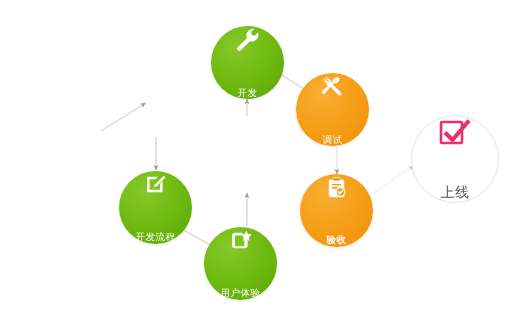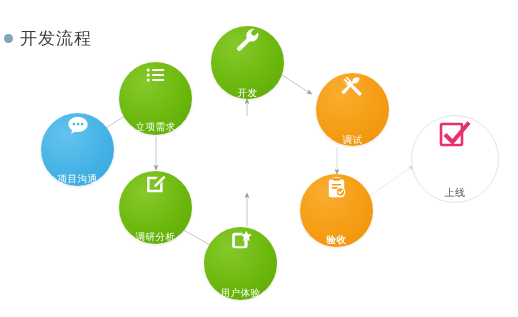--- a/index.html
+++ b/index.html
@@ -75,35 +75,31 @@
   }
   .node.filled .node-label {
     color: #ffffff;
   }
   .node.outline {
     background: #ffffff;
     border: 1px solid #e3e3e3;
   }
   .node.outline .node-label {
     color: #555555;
-    font-size: 10px;
+    font-size: 14px;
   }
   .node.shade {
     box-shadow: 0 1px 3px rgba(0,0,0,0.10);
   }
 </style>
 </head>
 <body>
 
 <div id="stage">
 
-  <div id="title-block">
-    <span id="title-bullet"></span>
-    <span id="title-text">开发流程</span>
-  </div>
 
   <svg id="connectors" viewBox="0 0 518 317" xmlns="http://www.w3.org/2000/svg">
     <defs>
       <marker id="arrowhead" markerWidth="7" markerHeight="7" refX="3.2" refY="3" orient="auto" markerUnits="strokeWidth">
         <path d="M0,0.6 L6,3 L0,5.4 L1.4,3 Z" fill="#9b9b9b"></path>
       </marker>
       <marker id="arrowhead-light" markerWidth="7" markerHeight="7" refX="3.2" refY="3" orient="auto" markerUnits="strokeWidth">
         <path d="M0,0.6 L6,3 L0,5.4 L1.4,3 Z" fill="#cfcfcf"></path>
       </marker>
     </defs>
@@ -118,57 +114,31 @@
 
     <line x1="247" y1="116" x2="247" y2="101" stroke="#c6c6c6" stroke-width="1" marker-end="url(#arrowhead)"></line>
 
     <line x1="277" y1="72" x2="310" y2="93" stroke="#c6c6c6" stroke-width="1" marker-end="url(#arrowhead)"></line>
 
     <line x1="337" y1="147" x2="337" y2="172" stroke="#dcdcdc" stroke-width="1" marker-end="url(#arrowhead)"></line>
 
     <line x1="369" y1="196" x2="412" y2="167" stroke="#ececec" stroke-width="1" marker-end="url(#arrowhead-light)"></line>
   </svg>
 
-  <div class="node filled shade" style="left:41px; top:113px; width:73px; height:73px;
-              background: radial-gradient(circle at 35% 30%, #63c3ee 0%, #45b2e6 55%, #35a6dd 100%);">
-    <span class="icon-wrap">
-      <svg width="26" height="26" viewBox="0 0 24 24">
-        <path d="M12 3.4c-4.9 0-8.9 3.1-8.9 6.9 0 2.2 1.3 4.1 3.4 5.4l-.8 3.4 3.6-1.9c.9.2 1.8.3 2.7.3 4.9 0 8.9-3.1 8.9-6.9S16.9 3.4 12 3.4z" fill="#ffffff"></path>
-        <circle cx="8.2" cy="10.2" r="1.25" fill="#4bb7ea"></circle>
-        <circle cx="12" cy="10.2" r="1.25" fill="#4bb7ea"></circle>
-        <circle cx="15.8" cy="10.2" r="1.25" fill="#4bb7ea"></circle>
-      </svg>
-    </span>
-    <span class="node-label">项目沟通</span>
-  </div>
-
-  <div class="node filled shade" style="left:119px; top:62px; width:73px; height:73px;
-              background: radial-gradient(circle at 35% 28%, #86c92b 0%, #6cb80d 55%, #5ca608 100%);">
-    <span class="icon-wrap">
-      <svg width="24" height="24" viewBox="0 0 24 24">
-        <circle cx="4.2" cy="7" r="1.5" fill="#ffffff"></circle>
-        <circle cx="4.2" cy="12" r="1.5" fill="#ffffff"></circle>
-        <circle cx="4.2" cy="17" r="1.5" fill="#ffffff"></circle>
-        <rect x="8" y="5.9" width="12.2" height="2.2" rx="1" fill="#ffffff"></rect>
-        <rect x="8" y="10.9" width="12.2" height="2.2" rx="1" fill="#ffffff"></rect>
-        <rect x="8" y="15.9" width="12.2" height="2.2" rx="1" fill="#ffffff"></rect>
-      </svg>
-    </span>
-    <span class="node-label">立项需求</span>
-  </div>
+
 
   <div class="node filled shade" style="left:119px; top:171px; width:73px; height:73px;
               background: radial-gradient(circle at 35% 28%, #86c92b 0%, #6cb80d 55%, #5ca608 100%);">
     <span class="icon-wrap">
       <svg width="25" height="25" viewBox="0 0 24 24">
         <path d="M4 4.6h10.4l-2.3 2.3H6.3v10.2h10.2v-5.9l2.3-2.3v10.5H4z" fill="#ffffff"></path>
         <path d="M19.9 3.6l1.6 1.6-8.6 8.6-2.3.7.7-2.3z" fill="#ffffff"></path>
       </svg>
     </span>
-    <span class="node-label">调研分析</span>
+    <span class="node-label">开发流程</span>
   </div>
 
   <div class="node filled shade" style="left:204px; top:227px; width:73px; height:73px;
               background: radial-gradient(circle at 35% 28%, #86c92b 0%, #6cb80d 55%, #5ca608 100%);">
     <span class="icon-wrap">
       <svg width="25" height="25" viewBox="0 0 24 24">
         <path d="M14.2 4.6H6.6A2.6 2.6 0 0 0 4 7.2v9.6a2.6 2.6 0 0 0 2.6 2.6h9.6a2.6 2.6 0 0 0 2.6-2.6v-6.4l-3.1 1.3v5.1a.6.6 0 0 1-.6.6H7.2a.6.6 0 0 1-.6-.6V7.8a.6.6 0 0 1 .6-.6h5.3z" fill="#ffffff"></path>
         <path d="M17.6 2.6l1.55 3.25 3.55.5-2.6 2.5.63 3.55-3.13-1.7-3.13 1.7.63-3.55-2.6-2.5 3.55-.5z" fill="#ffffff"></path>
       </svg>
     </span>
@@ -179,21 +149,21 @@
   <div class="node filled shade" style="left:211px; top:26px; width:73px; height:73px;
               background: radial-gradient(circle at 35% 28%, #86c92b 0%, #6cb80d 55%, #5ca608 100%);">
     <span class="icon-wrap">
       <svg width="27" height="27" viewBox="0 0 24 24">
         <path d="M16.8 2.6a5.9 5.9 0 0 0-5.4 8.2L3.3 18.9a1.9 1.9 0 0 0 2.7 2.7l8.1-8.1a5.9 5.9 0 0 0 7.2-7.8l-2.9 2.9-2.6-.6-.6-2.6 2.9-2.9a5.9 5.9 0 0 0-1.3-.2z" fill="#ffffff"></path>
       </svg>
     </span>
     <span class="node-label">开发</span>
   </div>
 
-  <div class="node filled shade" style="left:316px; top:73px; width:73px; height:73px;
+  <div class="node filled shade" style="left:296px; top:73px; width:73px; height:73px;
               background: radial-gradient(circle at 35% 28%, #f9ad30 0%, #f59d14 55%, #ee900a 100%);">
     <span class="icon-wrap">
       <svg width="27" height="27" viewBox="0 0 24 24">
         <g transform="rotate(45 12 12)">
           <path d="M11 2.4a4.1 4.1 0 0 0-2.1 6.9L8.2 21a1.6 1.6 0 0 0 3.2 0l-.7-11.7A4.1 4.1 0 0 0 11 2.4z" fill="#ffffff"></path>
         </g>
         <g transform="rotate(-45 12 12)">
           <path d="M9.6 2.2v4.3h1.1V2.2h1.4v4.3h1.1V2.2h1.4v5.2c0 .9-.5 1.6-1.3 1.9L13.6 21a1.6 1.6 0 0 1-3.2 0l.3-11.7c-.8-.3-1.3-1-1.3-1.9V2.2z" fill="#ffffff"></path>
         </g>
       </svg>

